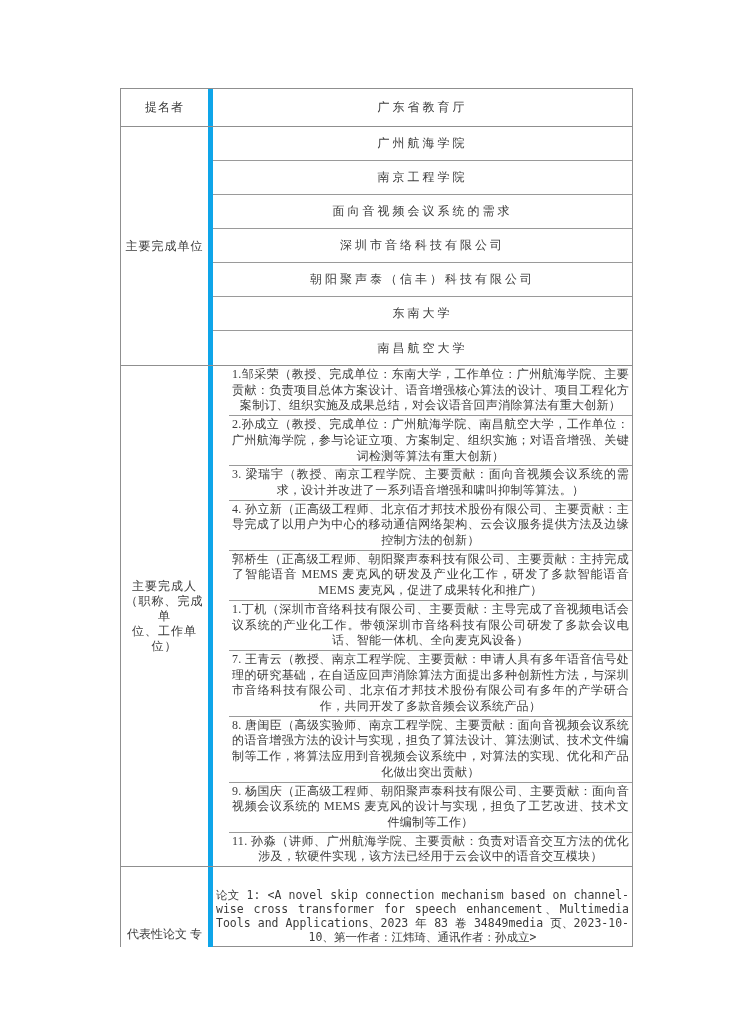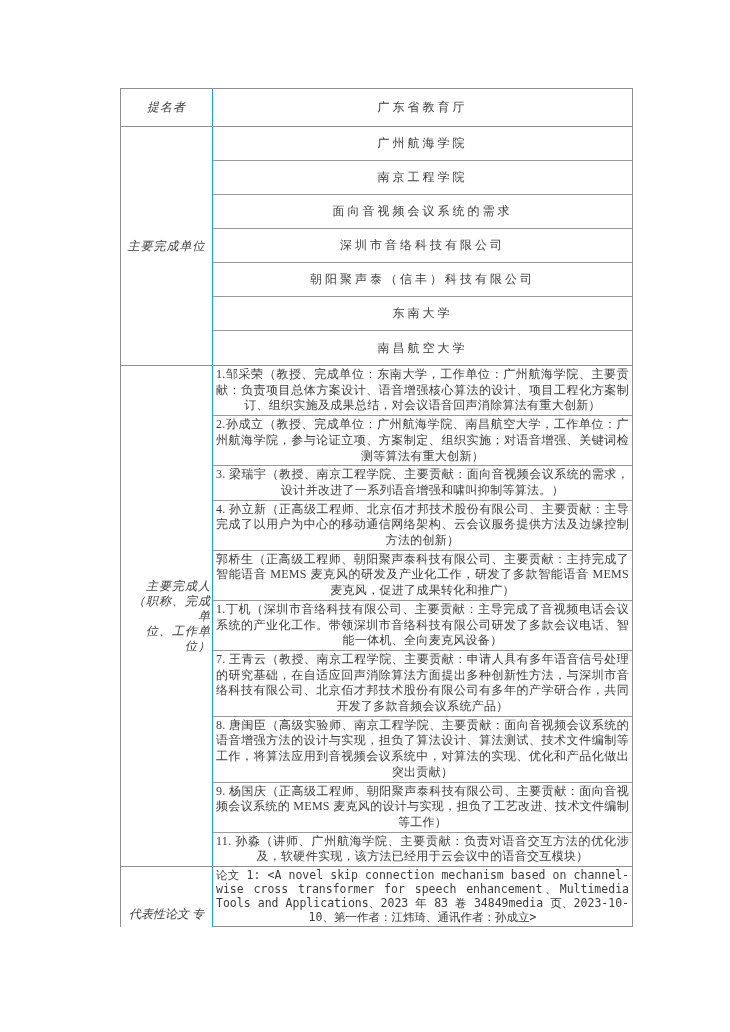--- a/index.html
+++ b/index.html
@@ -20,28 +20,27 @@
     border-left: 1px solid #8f8f8f;
     border-right: 1px solid #8f8f8f;
     font-size: 12px;
   }
   .row { display: flex; border-bottom: 1px solid #8f8f8f; }
   .row.last { border-bottom: none; }
 
   .label-cell {
     width: 92px;
     min-width: 92px;
-    border-right: 1px solid #0ea5e9;
+    border-right: 5px solid #0ea5e9;
     display: flex; align-items: center; justify-content: center;
-    text-align: right;
+    text-align: center;
     letter-spacing: 1px;
     line-height: 15px;
     white-space: pre-line;
     padding: 2px 1px;
-    font-style: italic;
   }
   .content-cell { flex: 1; min-width: 0; }
 
   .simple-value {
     display: flex; align-items: center; justify-content: center;
     height: 37px;
     letter-spacing: 3px;
   }
   .row-fixed { height: 38px; }
 
@@ -54,38 +53,40 @@
   }
   .unit-row:last-child { border-bottom: none; }
 
   .person-row {
     border-bottom: 1px solid #9a9a9a;
     padding: 1px 3px;
     line-height: 15.7px;
     text-align: justify;
     text-align-last: center;
     letter-spacing: 0.3px;
+    margin-left: 16px;
   }
   .person-row:last-child { border-bottom: none; }
 
   .paper-label {
     align-items: flex-end;
     justify-content: center;
     padding-bottom: 5px;
     white-space: nowrap;
     letter-spacing: 0;
   }
   .paper-content {
     font-family: "DejaVu Sans Mono", "Liberation Mono", monospace;
     font-size: 11.5px;
     line-height: 14px;
     padding: 1px 3px 2px 3px;
     text-align: justify;
     text-align-last: center;
     border-bottom: 1px solid #8f8f8f;
+    margin-top: 20px;
   }
   .paper-row { border-bottom: none; }
 </style>
 </head>
 <body>
 
 <div class="page">
   <div class="doc-table">
 
     <div class="row row-fixed">

